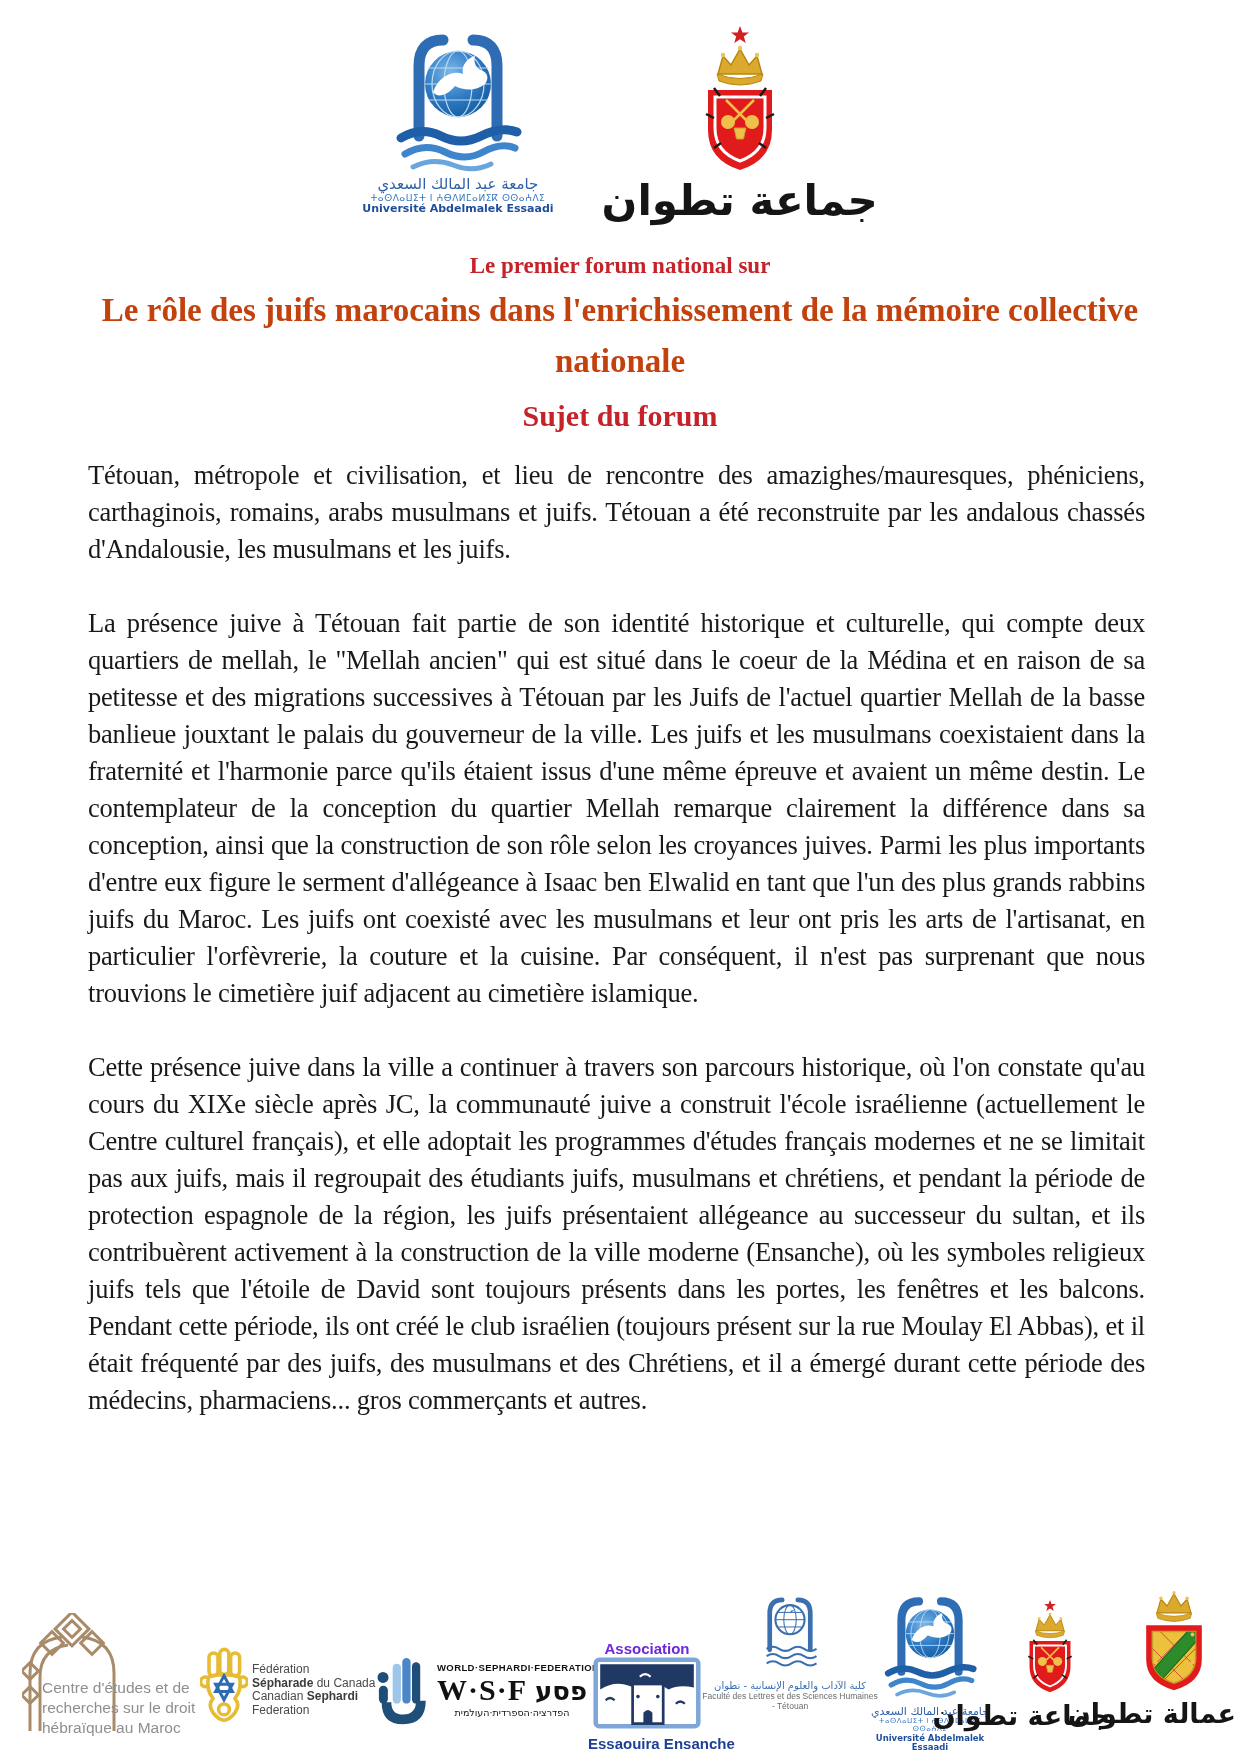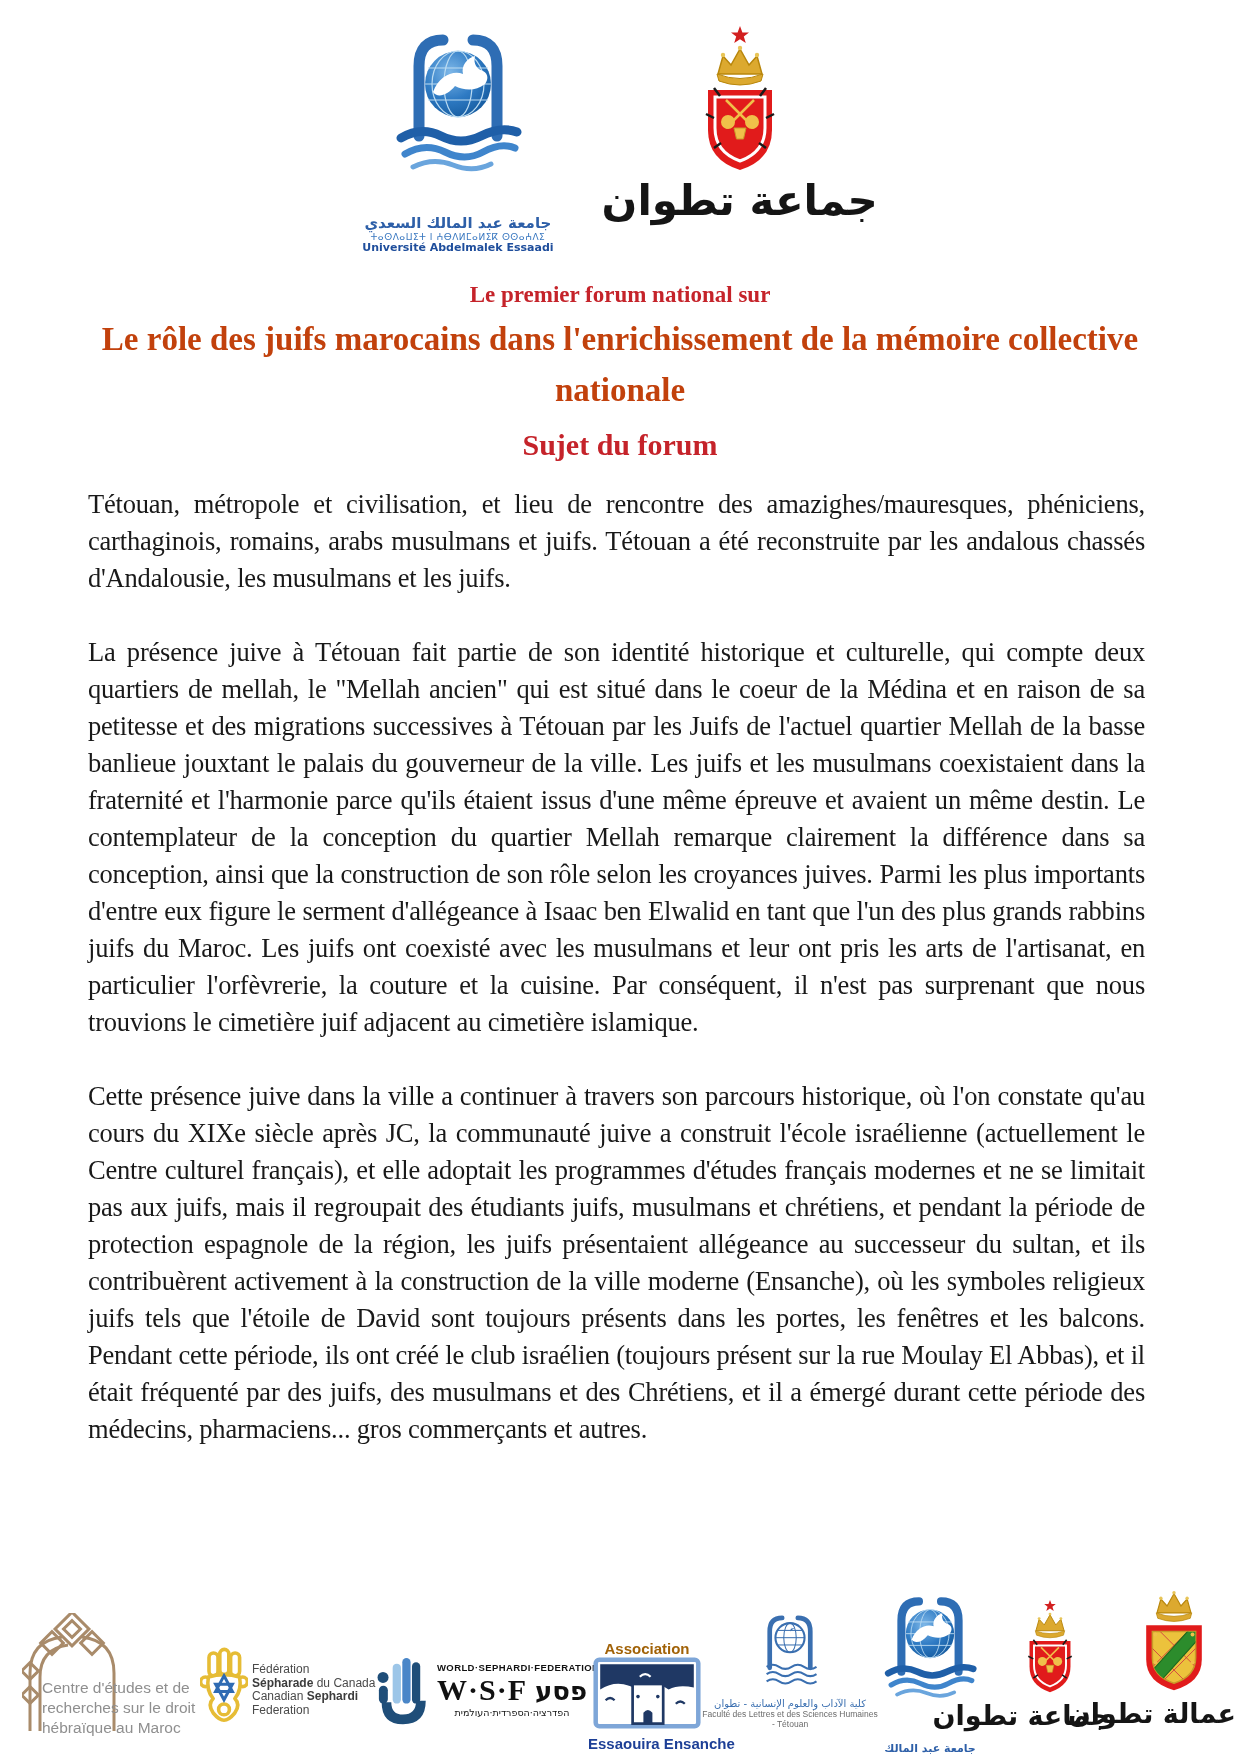--- a/index.html
+++ b/index.html
@@ -3,21 +3,21 @@
 <meta charset="utf-8">
 <style>
   html,body{margin:0;padding:0;background:#fff;}
   .page{position:relative;width:1240px;height:1755px;margin:0 auto;background:#ffffff;
         font-family:"Liberation Serif",serif;overflow:hidden;}
 
   
   .header{display:flex;justify-content:center;align-items:flex-start;gap:48px;padding-top:14px;}
   .logo-block{display:flex;flex-direction:column;align-items:center;}
   .uae-caption{margin-top:2px;text-align:center;line-height:1.12;}
-  .uae-ar{font-family:"DejaVu Sans",sans-serif;font-size:15px;font-weight:bold;color:#2d5fa8;direction:rtl;margin-top:39px;}
+  .uae-ar{font-family:"DejaVu Sans",sans-serif;font-size:15px;font-weight:normal;color:#2d5fa8;direction:rtl;}
   .uae-tif{font-family:"DejaVu Sans",sans-serif;font-size:9px;color:#3a78c0;letter-spacing:.5px;}
   .uae-lat{font-family:"DejaVu Sans",sans-serif;font-size:11px;font-weight:bold;color:#1f4e9c;}
   .commune-block{margin-top:12px;}
   .commune-ar{font-family:"DejaVu Sans",sans-serif;font-size:42px;font-weight:bold;color:#151515;direction:rtl;margin-top:0px;}
 
   
   .t-forum{margin-top:28px;text-align:center;font-size:23px;font-weight:bold;color:#c5232a;}
   .t-main{margin:6px auto 0;width:1100px;text-align:center;font-size:33px;font-weight:bold;color:#c2410c;line-height:1.55;}
   .t-subject{margin-top:12px;text-align:center;font-size:30px;font-weight:bold;color:#c5232a;}
 
@@ -34,23 +34,23 @@
   .csf-text{position:absolute;left:252px;top:83px;width:120px;font-family:"Liberation Sans",sans-serif;
             font-size:12px;line-height:13.5px;color:#4a4a4a;white-space:nowrap;}
   .csf-text b{color:#3c3c3c;}
   .wsf-text{position:absolute;left:437px;top:82px;width:150px;text-align:center;color:#111;}
   .wsf-top{font-family:"Liberation Sans",sans-serif;font-size:9.5px;font-weight:bold;letter-spacing:.4px;white-space:nowrap;}
   .wsf-mid{display:flex;justify-content:center;align-items:baseline;gap:8px;}
   .wsf-acronym{font-size:30px;font-weight:bold;letter-spacing:1px;}
   .wsf-heb-lg{font-family:"DejaVu Sans",sans-serif;font-size:26px;font-weight:bold;direction:rtl;}
   .wsf-heb-sm{font-family:"DejaVu Sans",sans-serif;font-size:9.5px;direction:rtl;white-space:nowrap;}
   .essaouira{left:588px;top:60px;width:118px;text-align:center;}
-  .essa-t{font-family:"Liberation Sans",sans-serif;font-size:15px;font-weight:bold;color:#a16207;}
+  .essa-t{font-family:"Liberation Sans",sans-serif;font-size:15px;font-weight:bold;color:#6d28d9;}
   .essa-b{font-family:"Liberation Sans",sans-serif;font-size:15px;font-weight:bold;color:#1d3f96;margin-top:2px;white-space:nowrap;}
-  .flsh{left:700px;top:20px;width:180px;text-align:center;}
+  .flsh{left:700px;top:2px;width:180px;text-align:center;}
   .flsh-ar{font-family:"DejaVu Sans",sans-serif;font-size:10px;color:#3a6fb0;direction:rtl;margin-top:2px;}
   .flsh-fr{font-family:"Liberation Sans",sans-serif;font-size:8.5px;color:#6b6b6b;}
   .uae-foot{left:868px;top:2px;width:124px;text-align:center;}
   .uae-foot .uae-ar{font-size:11px;}
   .uae-foot .uae-tif{font-size:7px;}
   .uae-foot .uae-lat{font-size:8.5px;}
   .shield-caption{font-family:"DejaVu Sans",sans-serif;font-size:27px;font-weight:bold;color:#151515;
                   direction:rtl;white-space:nowrap;text-align:center;}
   .commune-foot{left:990px;top:20px;width:120px;text-align:center;}
   .pref-foot{left:1112px;top:2px;width:124px;text-align:center;}

